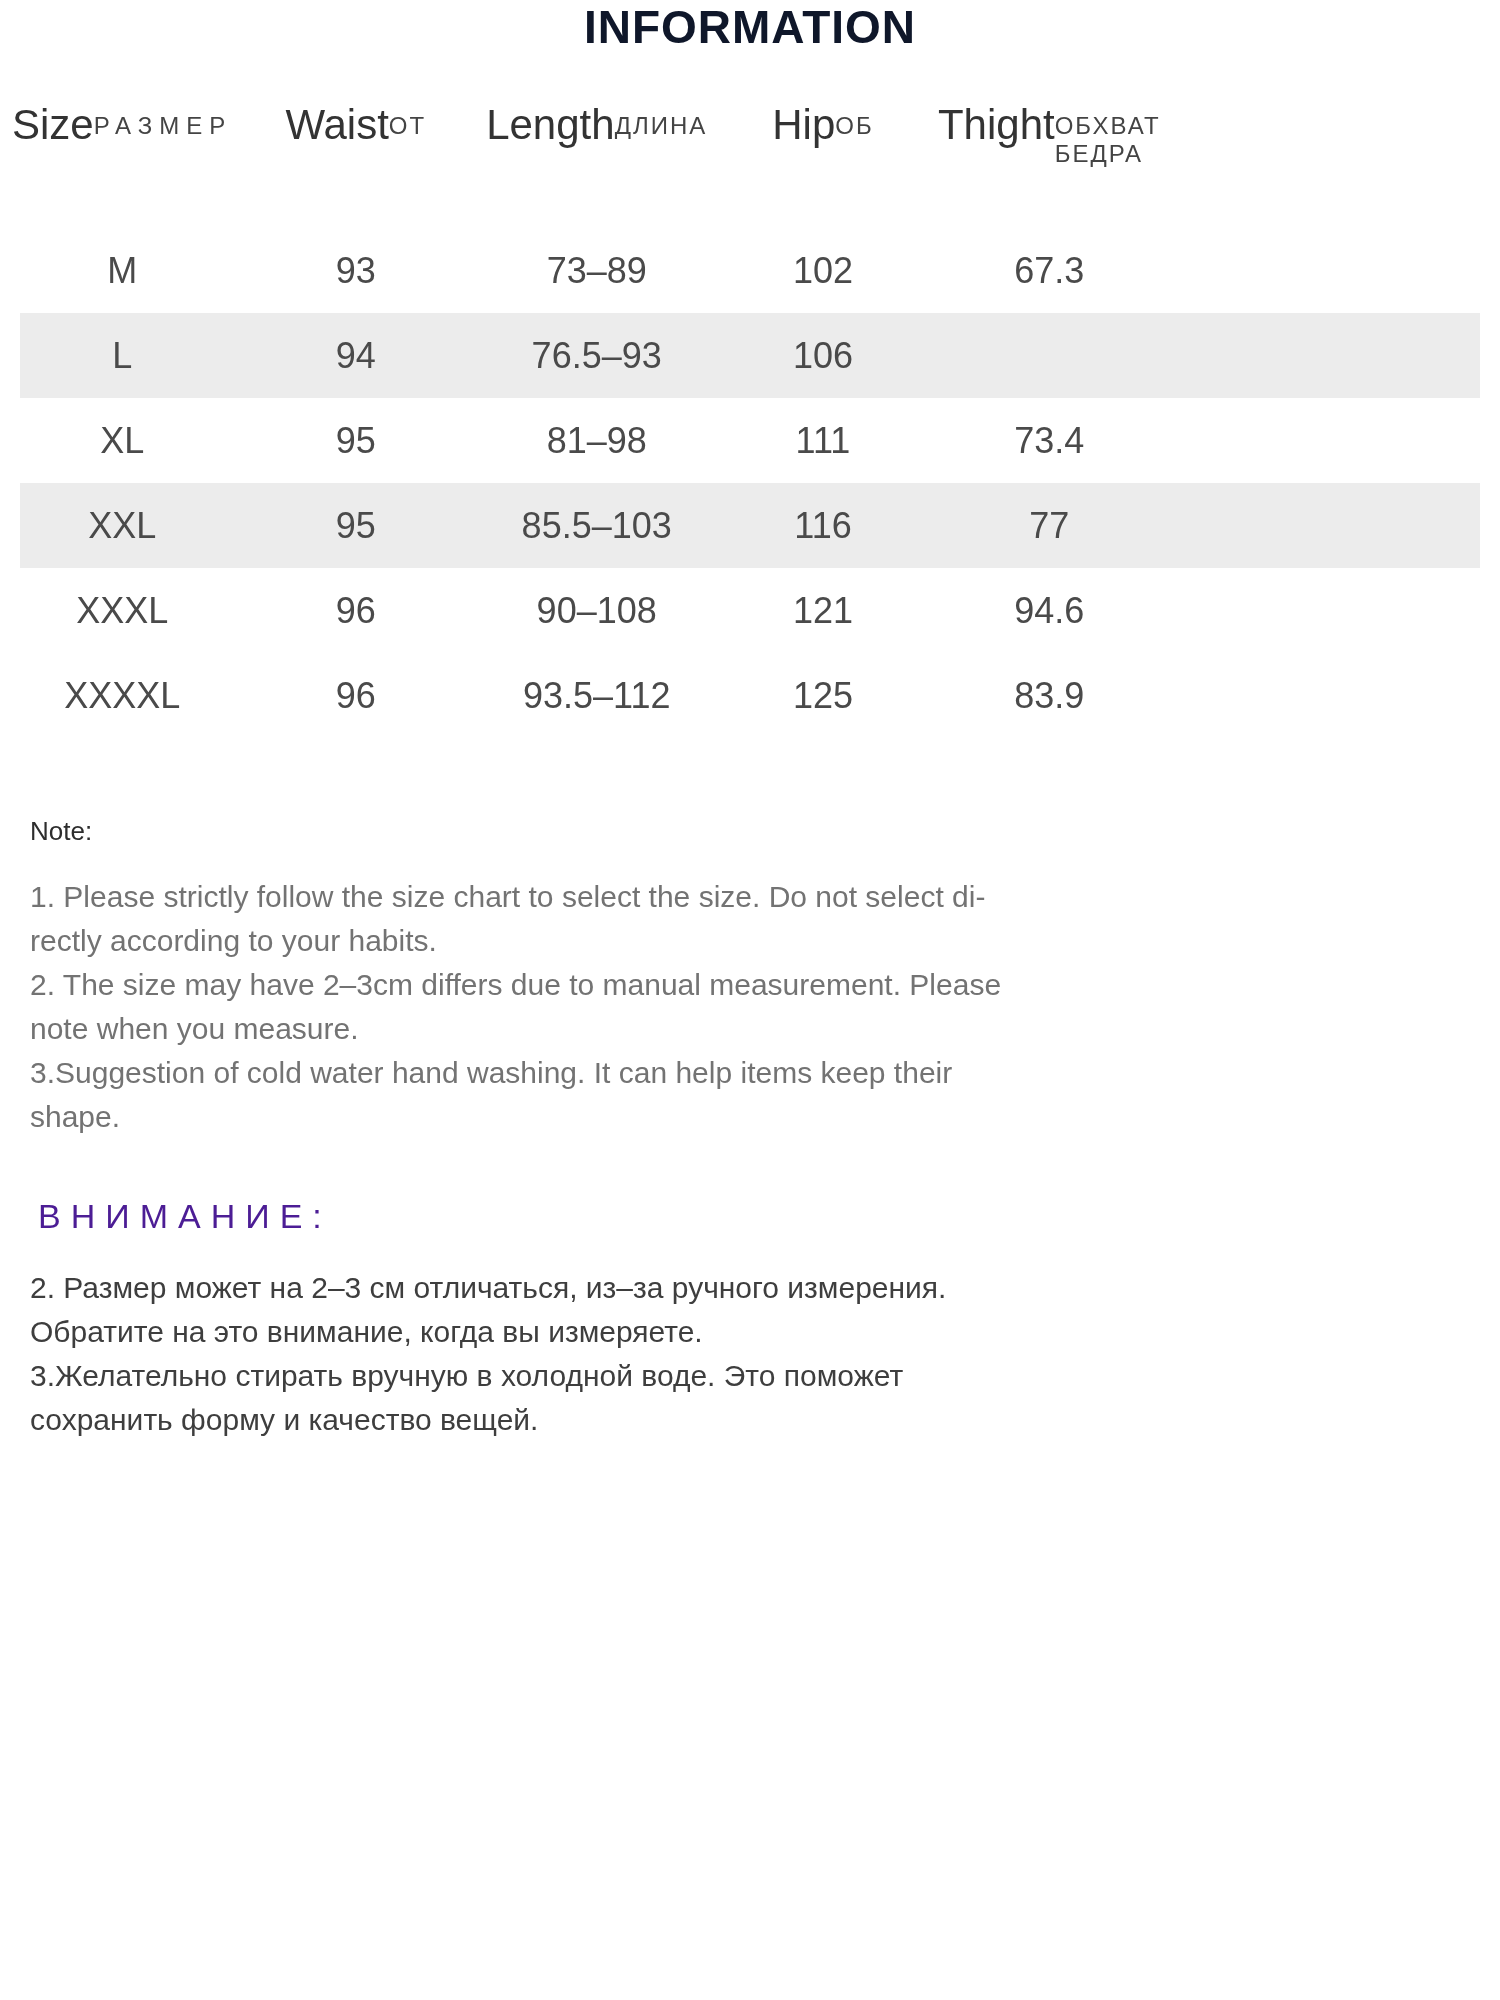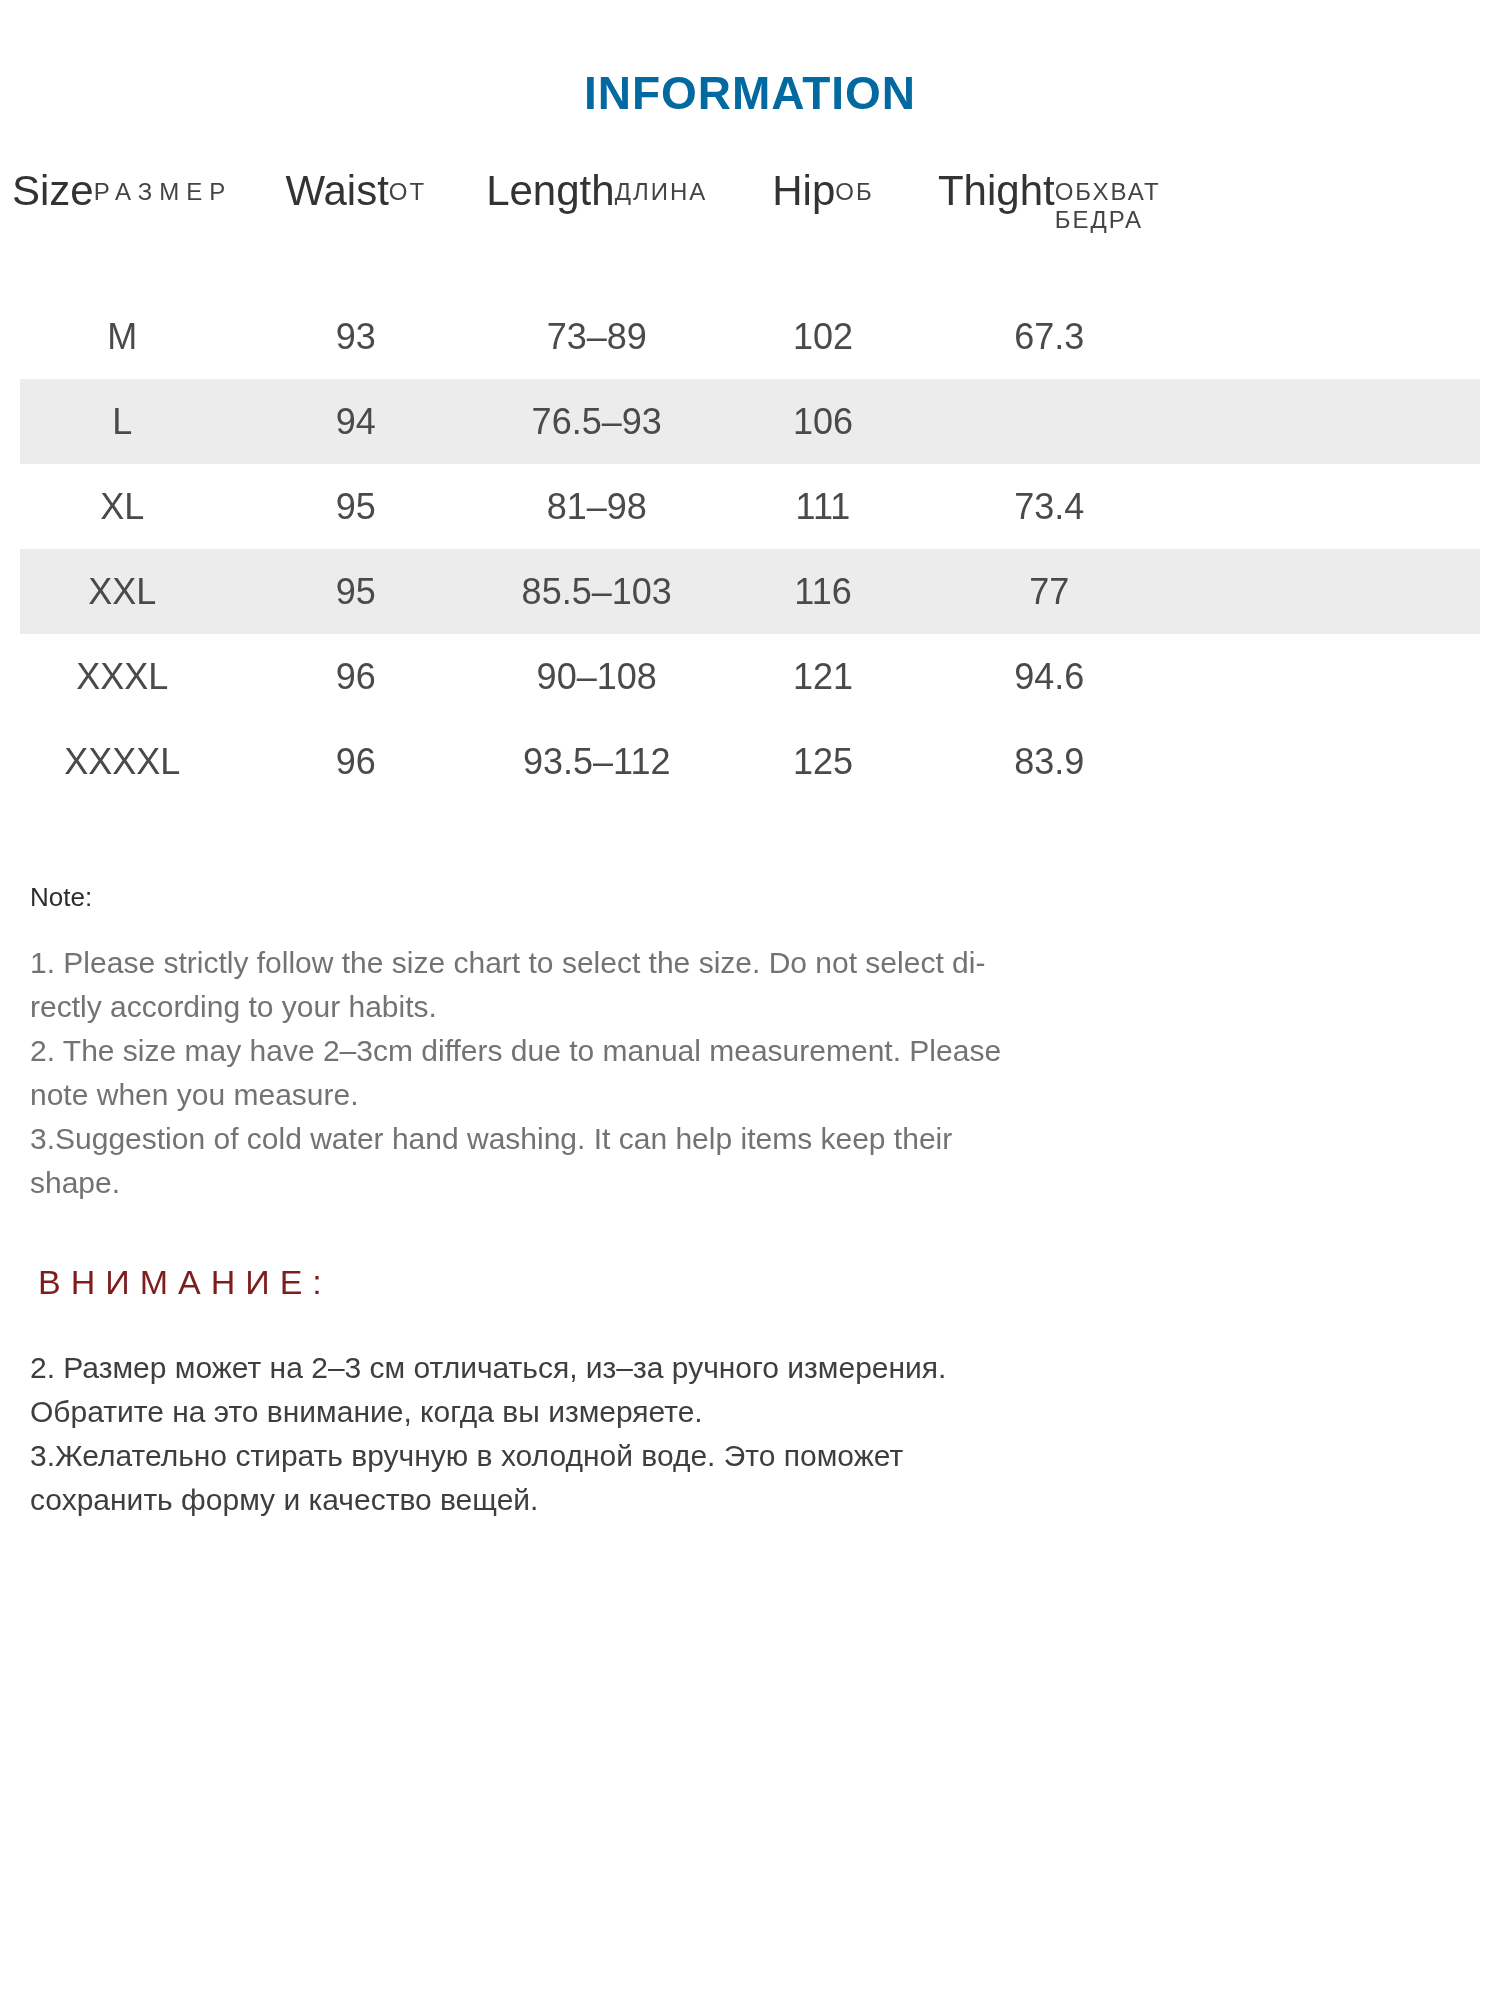--- a/index.html
+++ b/index.html
@@ -11,26 +11,25 @@
   .page {
     position: relative;
     width: 1500px;
     height: 2000px;
     background: #ffffff;
     overflow: hidden;
   }
   
   .page-title {
     margin: 0;
-    padding-top: 66px;
     text-align: center;
     font-size: 46px;
     font-weight: 700;
     letter-spacing: 1px;
-    color: #0369a1;
+    color: #0f172a;
   }
   
   .size-table {
     margin: 42px 20px 0 20px;
   }
   .t-row {
     display: grid;
     grid-template-columns: 14% 18% 15% 16% 15%;
     width: 100%;
   }
@@ -88,25 +87,25 @@
     font-size: 30px;
     line-height: 44px;
     color: #737373;
     white-space: pre-line;
   }
   .notes-ru {
     margin: 58px 0 0 30px;
     width: 1250px;
   }
   .notes-heading-ru {
-    margin: 0 0 44px 8px;
+    margin: 0 0 30px 8px;
     font-size: 34px;
     font-weight: 500;
     letter-spacing: 10px;
-    color: #7f1d1d;
+    color: #4c1d95;
   }
   .note-item-ru {
     margin: 0;
     font-size: 30px;
     line-height: 44px;
     color: #3e3e3e;
     white-space: pre-line;
   }
 </style>
 </head>

